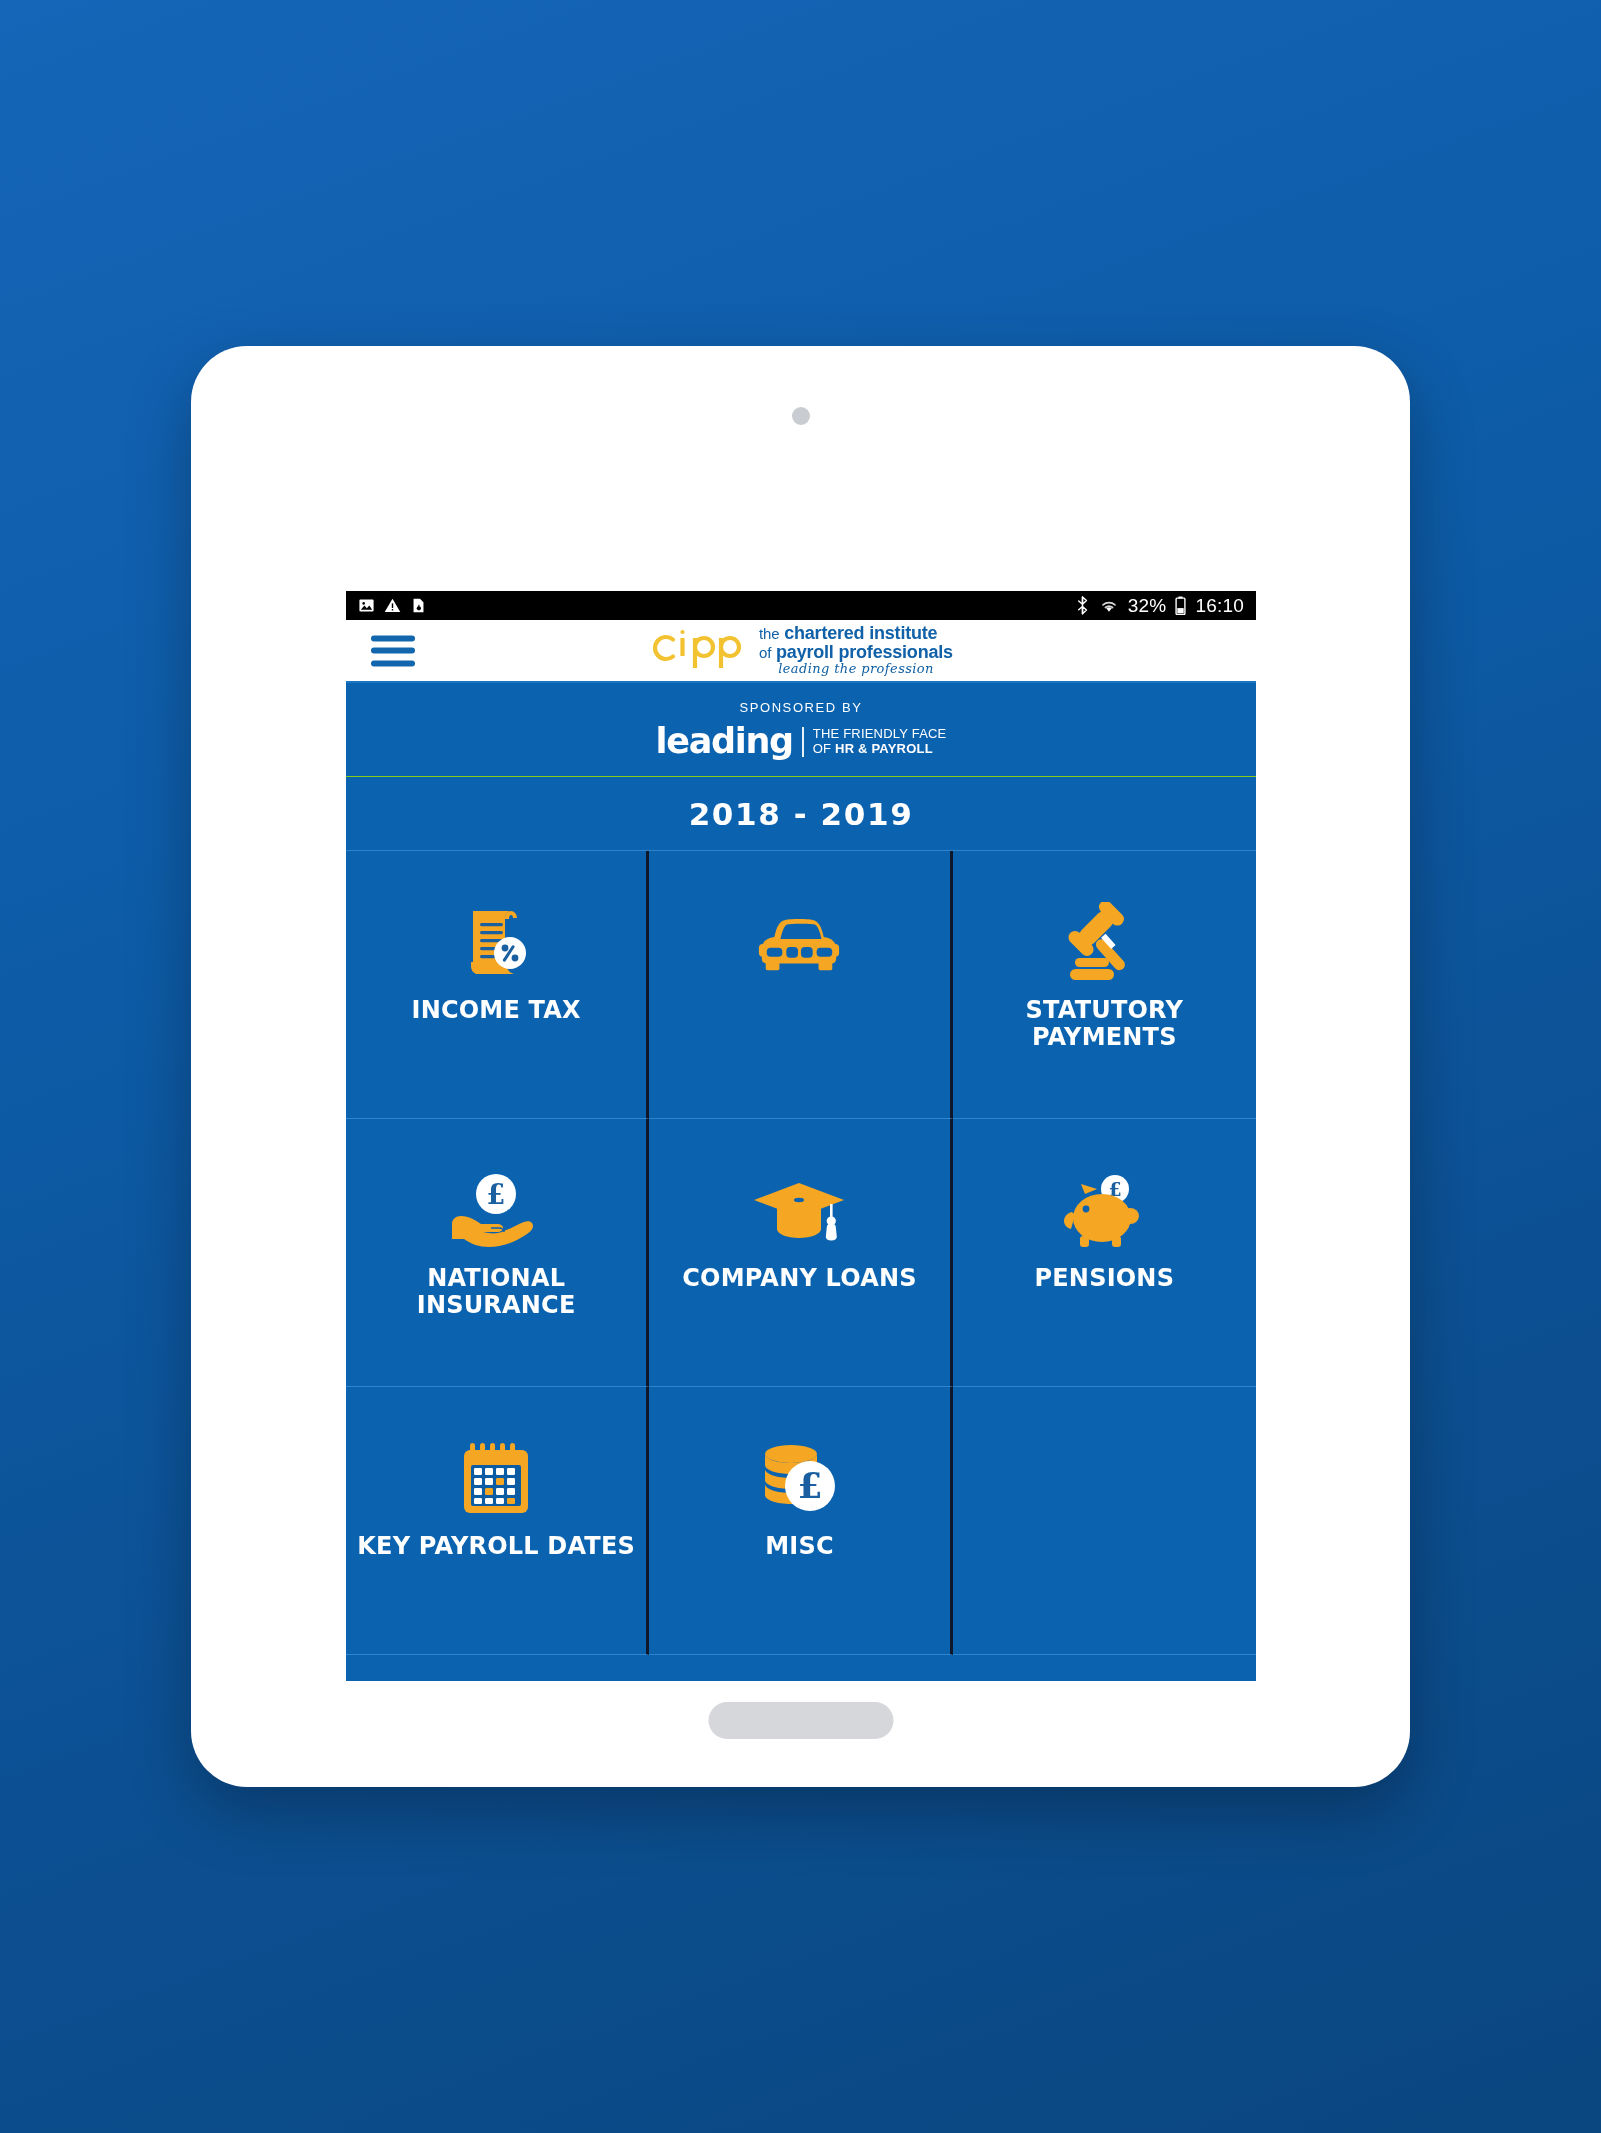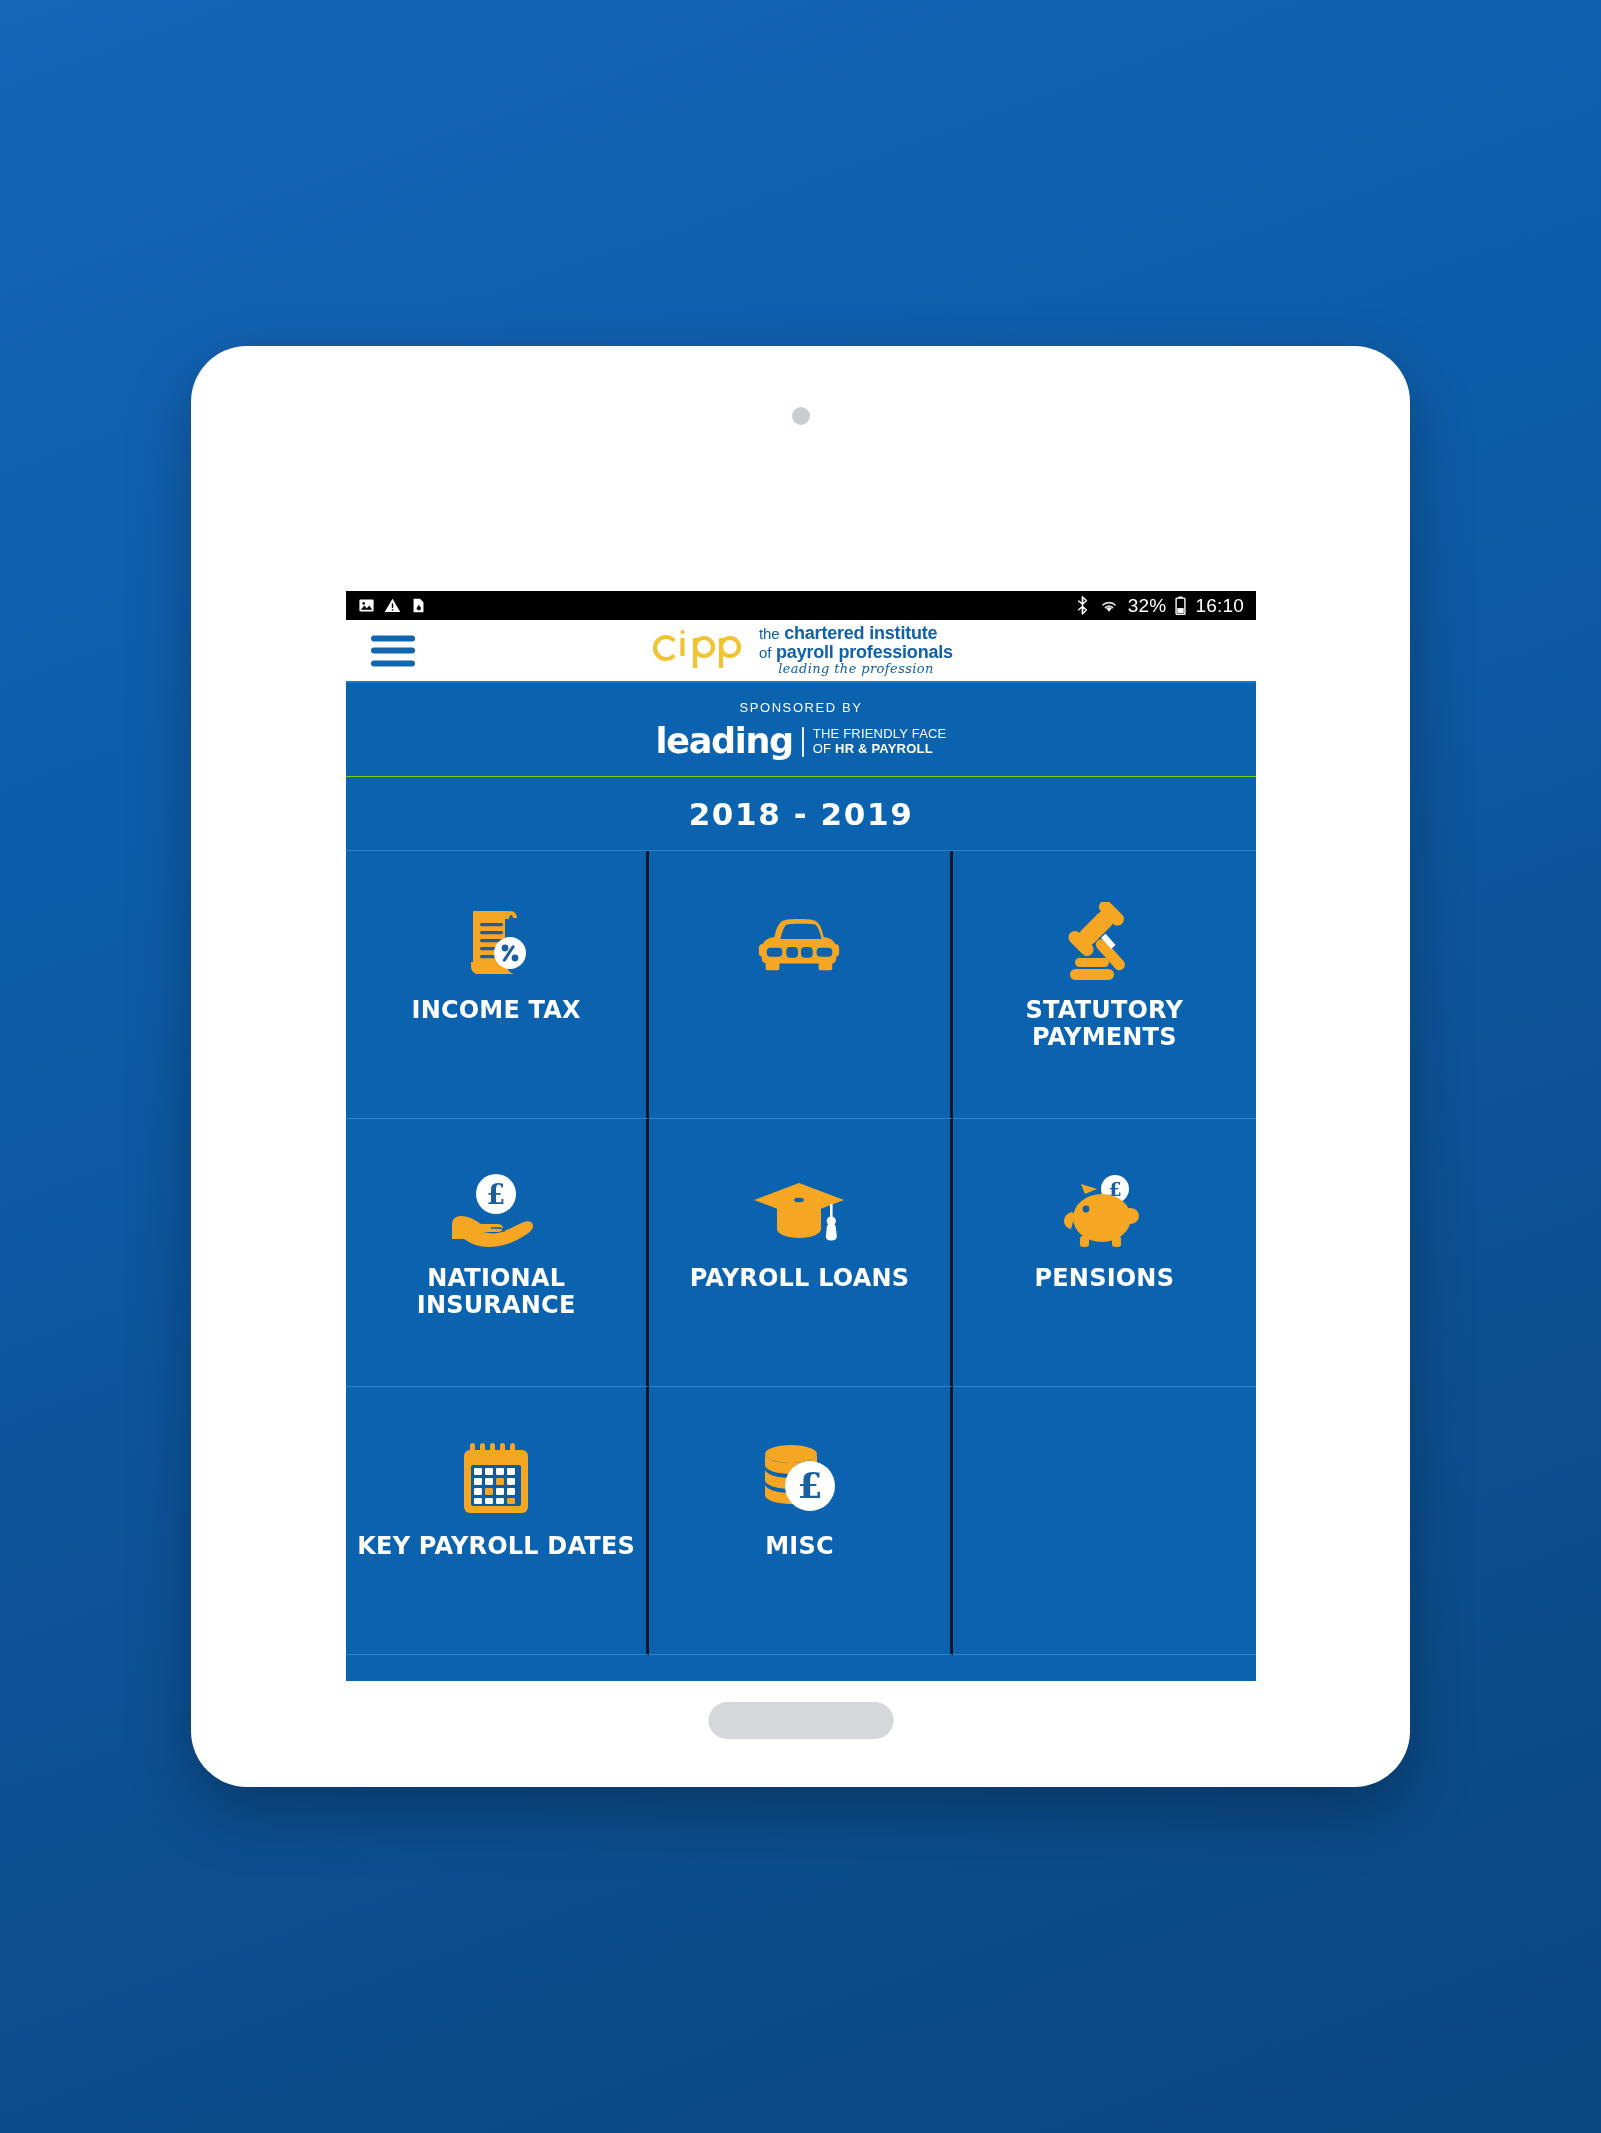--- a/index.html
+++ b/index.html
@@ -318,21 +318,21 @@
         <div class="tile-icon">
           <svg width="94" height="70" viewBox="0 0 94 70">
             <path d="M25 28h44v26c0 5-10 9-22 9s-22-4-22-9z" fill="#f5a623"></path>
             <path d="M47 8l45 17-45 17L2 25z" fill="#f5a623"></path>
             <ellipse cx="47" cy="25" rx="5" ry="2.2" fill="#0b63b0"></ellipse>
             <rect x="78" y="29" width="2.6" height="14" fill="#ffffff"></rect>
             <circle cx="79.3" cy="46" r="4.6" fill="#ffffff"></circle>
             <path d="M74.8 52c0-2 2-3.4 4.5-3.4S83.8 50 83.8 52l1 10c0 2-2 3.4-5.5 3.4S73.8 64 73.8 62z" fill="#ffffff"></path>
           </svg>
         </div>
-        <div class="tile-label">PAYROLL LOANS</div>
+        <div class="tile-label">COMPANY LOANS</div>
       </div>
 
       <div class="tile">
         <div class="tile-icon">
           <svg width="80" height="76" viewBox="0 0 80 76">
             <circle cx="51" cy="17" r="14" fill="#ffffff"></circle>
             <text x="51" y="24" text-anchor="middle" font-family="DejaVu Serif, serif" font-size="19" font-weight="700" fill="#1a5fa0">£</text>
             <path d="M21 22l-4-10 16 5z" fill="#f5a623"></path>
             <ellipse cx="38" cy="46" rx="29" ry="24" fill="#f5a623"></ellipse>
             <path d="M8 40c-5 1-8 5-8 9s3 7 7 8l4-14z" fill="#f5a623"></path>

